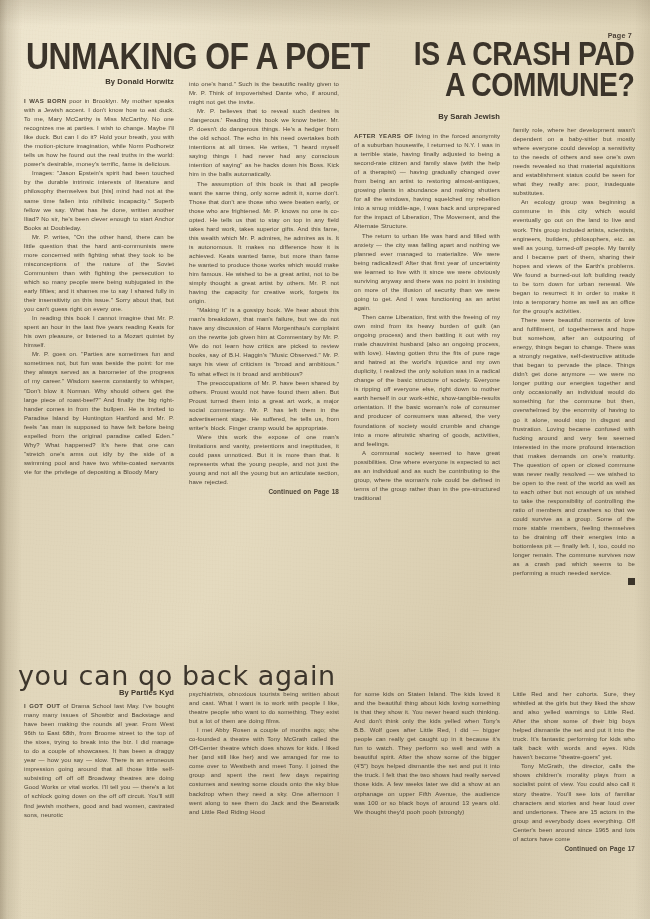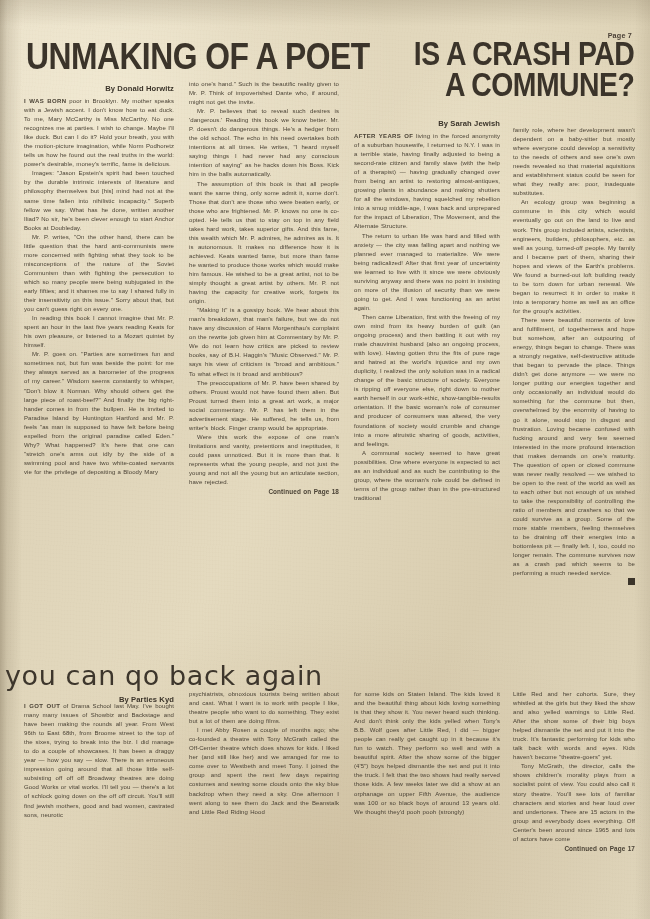--- a/index.html
+++ b/index.html
@@ -84,38 +84,37 @@
     top: 39px;
     font-size: 33px;
     text-align: right;
     transform: scaleX(0.86);
     transform-origin: right top;
   }
   #hl-crash .l2 { display: block; }
 
   #hl-back {
     position: absolute;
-    left: 5px;
+    left: 18px;
     top: 662px;
     font-size: 27px;
     font-weight: normal;
     font-family: "DejaVu Sans", sans-serif;
     color: #3d362c;
     letter-spacing: 0.6px;
     transform: scaleX(1.0);
     line-height: 1;
   }
 
   .byline {
     font-size: 7.6px;
     font-weight: bold;
     color: #3b342a;
     text-align: right;
     letter-spacing: 0.1px;
-    margin-top: 7px;
   }
 
   
   .col {
     position: absolute;
     font-size: 6.0px;
     line-height: 9.05px;
     color: #4a4235;
     text-align: justify;
     text-justify: inter-word;

